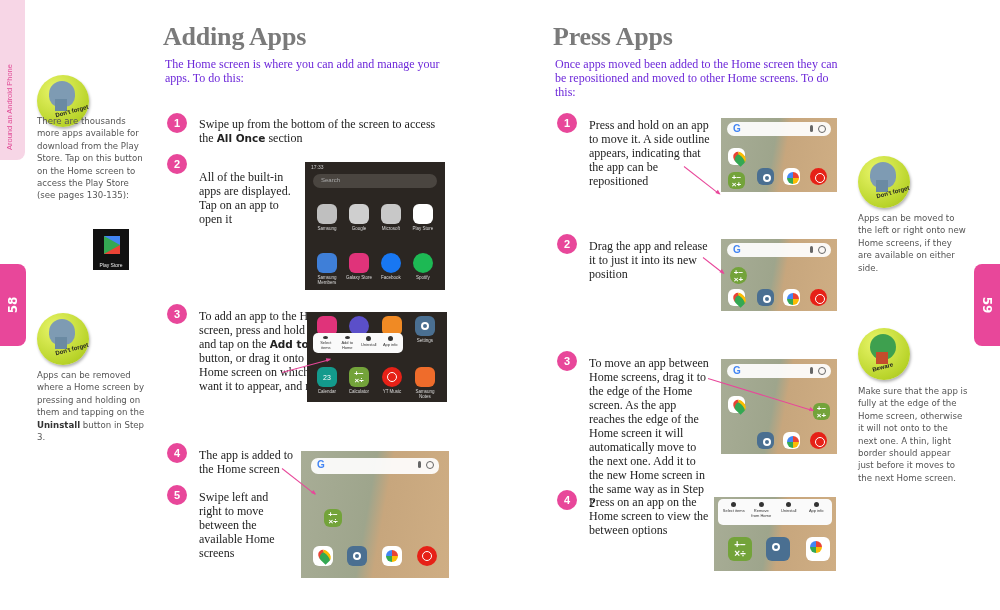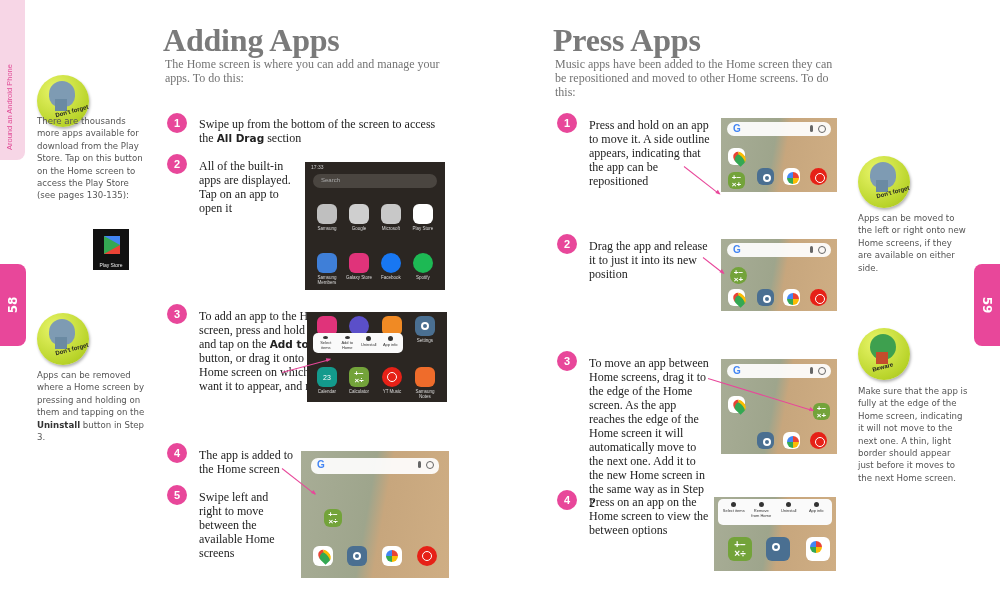--- a/index.html
+++ b/index.html
@@ -12,22 +12,22 @@
   .page-tab.left span { transform: rotate(-90deg); }
   .page-tab.right { right: 0; top: 264px; border-top-left-radius: 8px; border-bottom-left-radius: 8px; }
   .badge { position: absolute; width: 52px; height: 52px; border-radius: 50%; background: radial-gradient(circle at 35% 30%, #e9f56a, #b9d42a 70%, #9fb81e); box-shadow: 1px 2px 3px rgba(0,0,0,0.3); }
   .badge .ele { position: absolute; left: 12px; top: 6px; width: 26px; height: 26px; background: #7e9bb3; border-radius: 50% 50% 40% 40%; }
   .badge .ele2 { position: absolute; left: 18px; top: 24px; width: 12px; height: 12px; background: #6a8aa3; }
   .badge .btxt { position: absolute; left: 18px; top: 33px; font-family: "Liberation Sans", sans-serif; font-weight: bold; font-size: 6px; color: #222; transform: rotate(-15deg); line-height: 6px; text-align: center; }
   .badge.beware .ele { background: #3ea04f; border-radius: 50%; }
   .badge.beware .ele2 { background: #c44d2c; }
   .note { position: absolute; font-family: "DejaVu Sans", sans-serif; font-size: 8.6px; line-height: 12.4px; color: #555; }
   .note b { color: #333; }
-  .h1 { position: absolute; font-family: "Liberation Serif", serif; font-size: 32px; color: #7a7a7a; font-weight: bold; letter-spacing: -0.2px; }
-  .intro { position: absolute; font-size: 12px; line-height: 14px; color: #737373; }
+  .h1 { position: absolute; font-family: "Liberation Serif", serif; font-size: 26px; color: #7a7a7a; font-weight: bold; letter-spacing: -0.2px; }
+  .intro { position: absolute; font-size: 12px; line-height: 14px; color: #6d28d9; }
   .step-num { position: absolute; width: 20px; height: 20px; border-radius: 50%; background: #e8479a; color: #fff; font-family: "Liberation Sans", sans-serif; font-weight: bold; font-size: 11px; display: flex; align-items: center; justify-content: center; }
   .step-txt { position: absolute; font-size: 12px; line-height: 14px; color: #222; }
   .step-txt b { font-family: "DejaVu Sans", sans-serif; font-size: 10.5px; font-weight: bold; }
   .shot { position: absolute; overflow: hidden; }
   .dark { background: #2b2622; }
   .home { background: linear-gradient(100deg, #a8ad96 0%, #9ea58c 45%, #c7a67d 55%, #cfae84 100%); }
   .gbar { position: absolute; height: 14px; background: rgba(255,255,255,0.92); border-radius: 7px; }
   .gbar .g { position: absolute; left: 6px; top: 1px; font-family: "Liberation Sans", sans-serif; font-weight: bold; font-size: 10px; color: #4285f4; }
   .gbar .mic { position: absolute; right: 18px; top: 3px; width: 3px; height: 7px; background: #666; border-radius: 2px; }
   .gbar .lens { position: absolute; right: 5px; top: 3px; width: 8px; height: 8px; border: 1.5px solid #666; border-radius: 50%; }
@@ -80,24 +80,24 @@
     <div class="ele"></div>
     <div class="ele2"></div>
     <div class="btxt">Don't forget</div>
   </div>
 <div class="note" style="left:37px;top:369px;width:108px;"><span>Apps can be removed where a Home screen by pressing and holding on them and tapping on the </span><b>Uninstall</b><span> button in Step 3.</span></div>
 
 <div class="h1" style="left:163px;top:22px;">Adding Apps</div>
 <div class="intro" style="left:165px;top:57px;width:280px;">The Home screen is where you can add and manage your apps. To do this:</div>
 
 <div class="step-num" style="left:167px;top:113px;">1</div>
-<div class="step-txt" style="left:199px;top:117px;width:250px;"><span>Swipe up from the bottom of the screen to access the </span><b>All Drag</b><span> section</span></div>
+<div class="step-txt" style="left:199px;top:117px;width:250px;"><span>Swipe up from the bottom of the screen to access the </span><b>All Once</b><span> section</span></div>
 
 <div class="step-num" style="left:167px;top:154px;">2</div>
-<div class="step-txt" style="left:199px;top:159px;width:92px;">All of the built-in apps are displayed. Tap on an app to open it</div>
+<div class="step-txt" style="left:199px;top:170px;width:92px;">All of the built-in apps are displayed. Tap on an app to open it</div>
 
 <div class="shot dark" style="left:305px;top:162px;width:140px;height:128px;">
   <div class="status" style="left:6px;top:2px;">17:33</div>
   <div class="search-dark" style="left:8px;top:12px;width:124px;">
       <span>Search</span>
     </div>
   <div class="app" style="left:12px;top:42px;background:#bfbfbf;"></div>
   <div class="app" style="left:44px;top:42px;background:#cfcfcf;"></div>
   <div class="app" style="left:76px;top:42px;background:#c8c8c8;"></div>
   <div class="app" style="left:108px;top:42px;background:#fff;"></div>
@@ -166,21 +166,21 @@
     </div>
   <div class="app c-calc" style="left:23px;top:58px;width:18px;height:18px;">+−<br>×÷</div>
   <div class="app c-maps" style="left:12px;top:95px;"></div>
   <div class="app c-settings" style="left:46px;top:95px;"></div>
   <div class="app c-photos" style="left:81px;top:95px;"></div>
   <div class="app c-ytm" style="left:116px;top:95px;"></div>
 </div>
 <div class="arrow" style="left:282px;top:468px;width:42px;transform:rotate(38deg);"></div>
 
 <div class="h1" style="left:553px;top:22px;">Press Apps</div>
-<div class="intro" style="left:555px;top:57px;width:290px;">Music apps have been added to the Home screen they can be repositioned and moved to other Home screens. To do this:</div>
+<div class="intro" style="left:555px;top:57px;width:290px;">Once apps moved been added to the Home screen they can be repositioned and moved to other Home screens. To do this:</div>
 
 <div class="step-num" style="left:557px;top:113px;">1</div>
 <div class="step-txt" style="left:589px;top:118px;width:125px;">Press and hold on an app to move it. A side outline appears, indicating that the app can be repositioned</div>
 <div class="shot home" style="left:721px;top:118px;width:116px;height:74px;">
   <div class="gbar" style="left:6px;top:4px;width:104px;">
       <span class="g">G</span>
       <span class="mic"></span>
       <span class="lens"></span>
     </div>
   <div class="app c-maps" style="left:7px;top:30px;width:17px;height:17px;"></div>
@@ -256,17 +256,17 @@
     <div class="ele2"></div>
     <div class="btxt">Don't forget</div>
   </div>
 <div class="note" style="left:858px;top:212px;width:110px;">Apps can be moved to the left or right onto new Home screens, if they are available on either side.</div>
 
 <div class="badge beware" style="left:858px;top:328px;">
     <div class="ele"></div>
     <div class="ele2"></div>
     <div class="btxt" style="top:36px;left:14px;">Beware</div>
   </div>
-<div class="note" style="left:858px;top:385px;width:110px;">Make sure that the app is fully at the edge of the Home screen, indicating it will not move to the next one. A thin, light border should appear just before it moves to the next Home screen.</div>
+<div class="note" style="left:858px;top:385px;width:110px;">Make sure that the app is fully at the edge of the Home screen, otherwise it will not onto to the next one. A thin, light border should appear just before it moves to the next Home screen.</div>
 
 <div class="page-tab right">
     <span>59</span>
   </div>
 
 </body></html>

